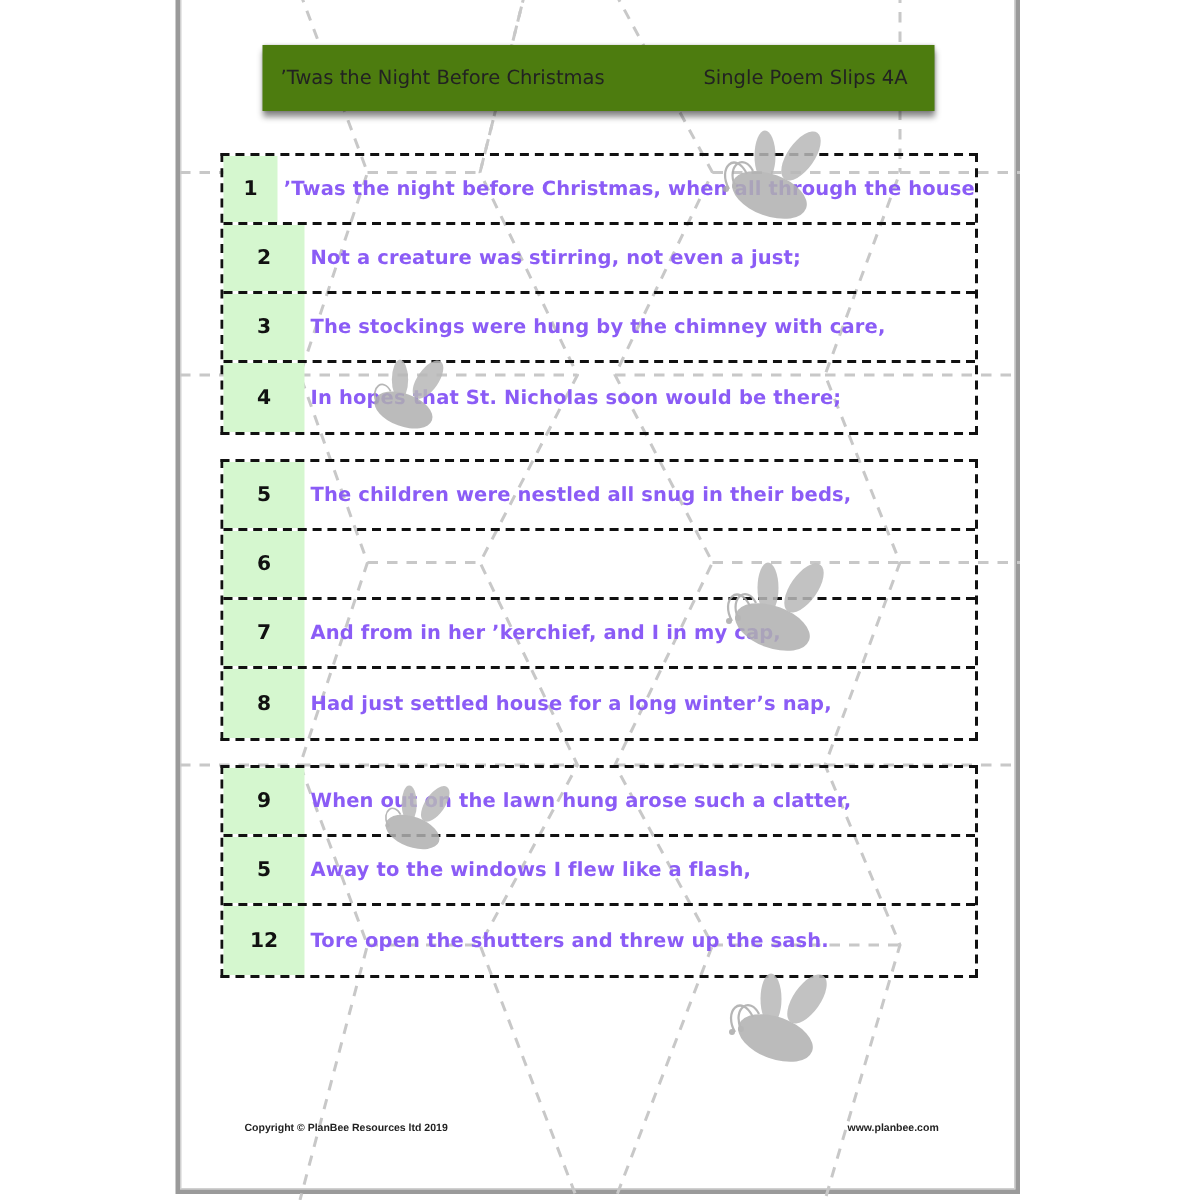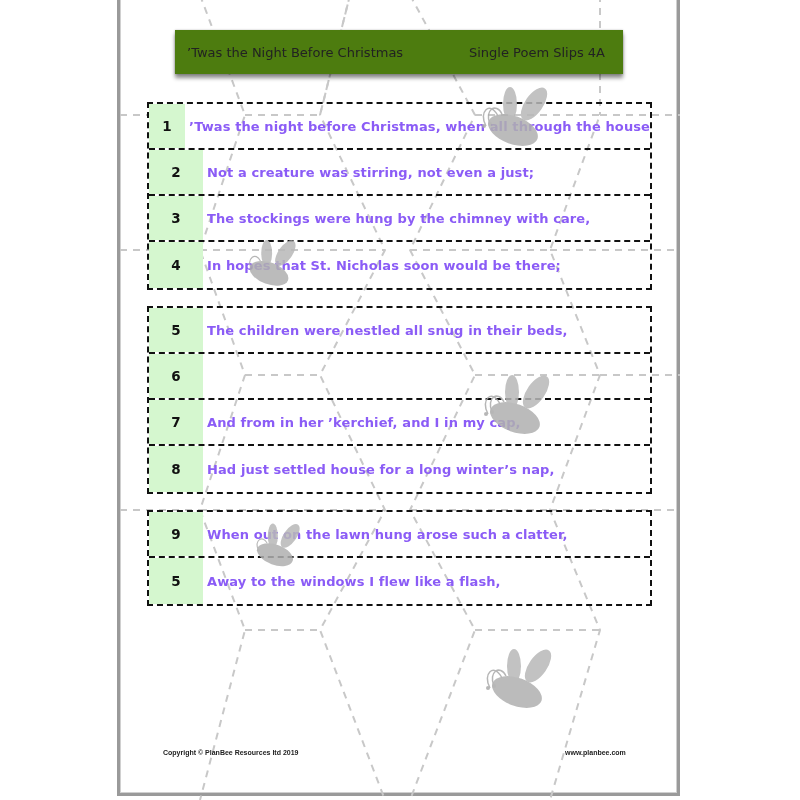--- a/index.html
+++ b/index.html
@@ -127,20 +127,24 @@
 
 <div class="group" style="top:510px;">
   <div class="row">
     <div class="num">9</div>
     <div class="line">When out on the lawn hung arose such a clatter,</div>
   </div>
   <div class="row">
     <div class="num">5</div>
     <div class="line">Away to the windows I flew like a flash,</div>
   </div>
+  <div class="row">
+    <div class="num">12</div>
+    <div class="line">Tore open the shutters and threw up the sash.</div>
+  </div>
 </div>
 
 <svg class="bee" style="left:468px;top:82px;" width="90" height="72" viewBox="0 0 90 72">
   <ellipse cx="42" cy="22" rx="7" ry="17" fill="#b8b8b8"></ellipse>
   <ellipse cx="66" cy="22" rx="9" ry="19" transform="rotate(35 66 22)" fill="#b8b8b8"></ellipse>
   <ellipse cx="45" cy="48" rx="26" ry="14" transform="rotate(20 45 48)" fill="#b0b0b0"></ellipse>
   <path d="M22 42 C16 28 28 20 34 32" fill="none" stroke="#aaa" stroke-width="1.5"></path>
   <path d="M18 44 C10 30 22 18 30 34" fill="none" stroke="#aaa" stroke-width="1.5"></path>
   <circle cx="16" cy="44" r="2" fill="#aaa"></circle>
   <circle cx="22" cy="42" r="2" fill="#aaa"></circle>

